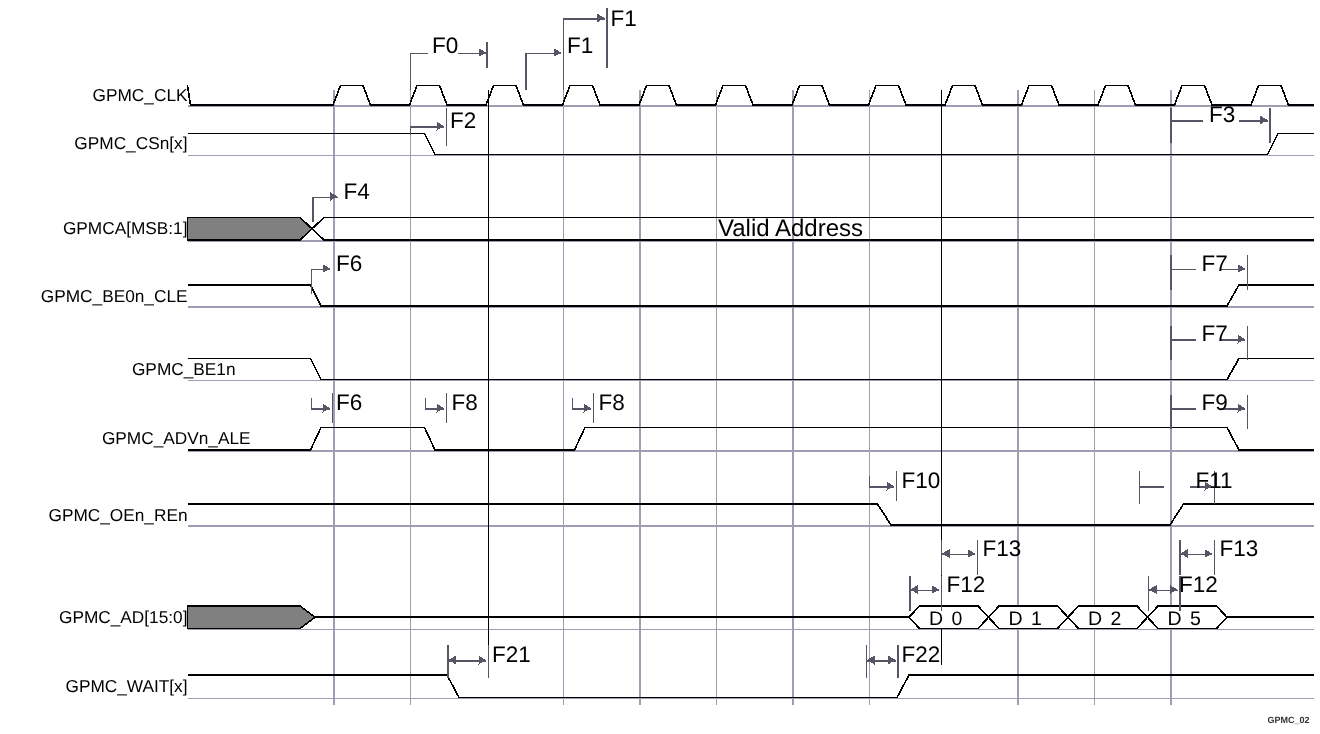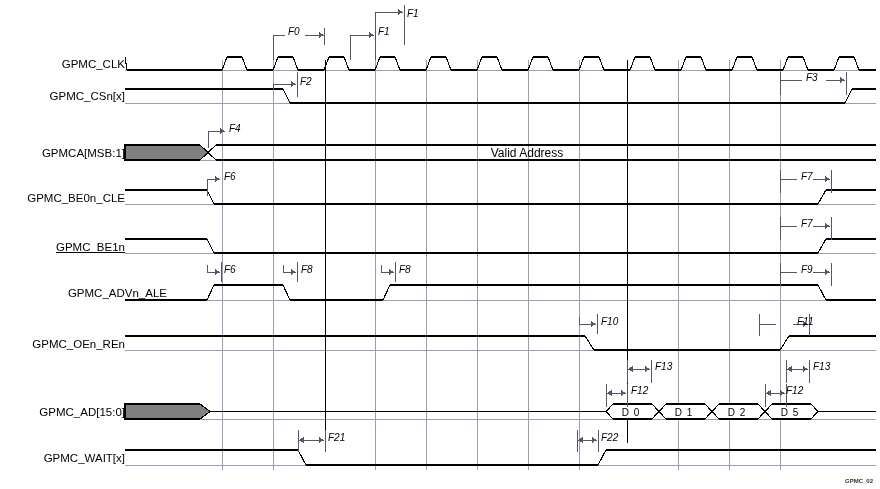--- a/index.html
+++ b/index.html
@@ -2,25 +2,25 @@
 <html><head>
 <meta charset="utf-8">
 <style>
   html,body{margin:0;padding:0;background:#ffffff;}
   body{width:880px;height:489px;overflow:hidden;
        font-family:"Liberation Sans","DejaVu Sans",sans-serif;}
   #stage{position:relative;width:880px;height:489px;background:#fff;}
   #wave{position:absolute;left:0;top:0;}
   .lbl{position:absolute;font-size:11.5px;color:#000;white-space:nowrap;
        text-align:right;transform:translateY(-50%);}
-  .dim{position:absolute;font-size:10px;color:#000;white-space:nowrap;
-       transform:translateY(-50%);font-style:italic;}
-  .celltxt{position:absolute;font-size:10px;color:#000;white-space:nowrap;
+  .dim{position:absolute;font-size:15px;color:#000;white-space:nowrap;
+       transform:translateY(-50%);}
+  .celltxt{position:absolute;font-size:13px;color:#000;white-space:nowrap;
        transform:translate(-50%,-50%);letter-spacing:1px;}
-  .vatxt{position:absolute;font-size:12px;color:#000;white-space:nowrap;
+  .vatxt{position:absolute;font-size:16px;color:#000;white-space:nowrap;
        transform:translate(-50%,-50%);}
   .credit{position:absolute;font-size:6px;color:#333;white-space:nowrap;
        font-family:"Liberation Sans",sans-serif;font-weight:bold;}
 </style>
 </head>
 <body>
 
 <div id="stage">
 
   <svg id="wave" width="880" height="489" shape-rendering="crispEdges">
@@ -173,21 +173,21 @@
         <line x1="588" y1="440.5" x2="597" y2="440.5" stroke="#555566"></line>
         <path d="M 597 440 l -5 -3 l 0 6 Z" fill="#555566" stroke="none"></path>
         <line x1="598.5" y1="430" x2="598.5" y2="452" stroke="#555566"></line>
       </g>
   </svg>
 
   <div class="lbl" style="right:755px;top:64px;">GPMC_CLK</div>
   <div class="lbl" style="right:755px;top:96px;">GPMC_CSn[x]</div>
   <div class="lbl" style="right:755px;top:153px;">GPMCA[MSB:1]</div>
   <div class="lbl" style="right:755px;top:198px;">GPMC_BE0n_CLE</div>
-  <div class="lbl" style="right:755px;top:247px;text-decoration:underline;">GPMC_BE1n</div>
+  <div class="lbl" style="right:723px;top:247px;">GPMC_BE1n</div>
   <div class="lbl" style="right:713px;top:293px;">GPMC_ADVn_ALE</div>
   <div class="lbl" style="right:755px;top:344px;">GPMC_OEn_REn</div>
   <div class="lbl" style="right:755px;top:412px;margin-left:33px;">GPMC_AD[15:0]</div>
   <div class="lbl" style="right:755px;top:458px;margin-left:21px;">GPMC_WAIT[x]</div>
 
   <div class="vatxt" style="left:527px;top:153px;">Valid Address</div>
   <div class="celltxt" style="left:631px;top:412px;">D 0</div>
   <div class="celltxt" style="left:684px;top:412px;">D 1</div>
   <div class="celltxt" style="left:737px;top:412px;">D 2</div>
   <div class="celltxt" style="left:790px;top:412px;">D 5</div>

